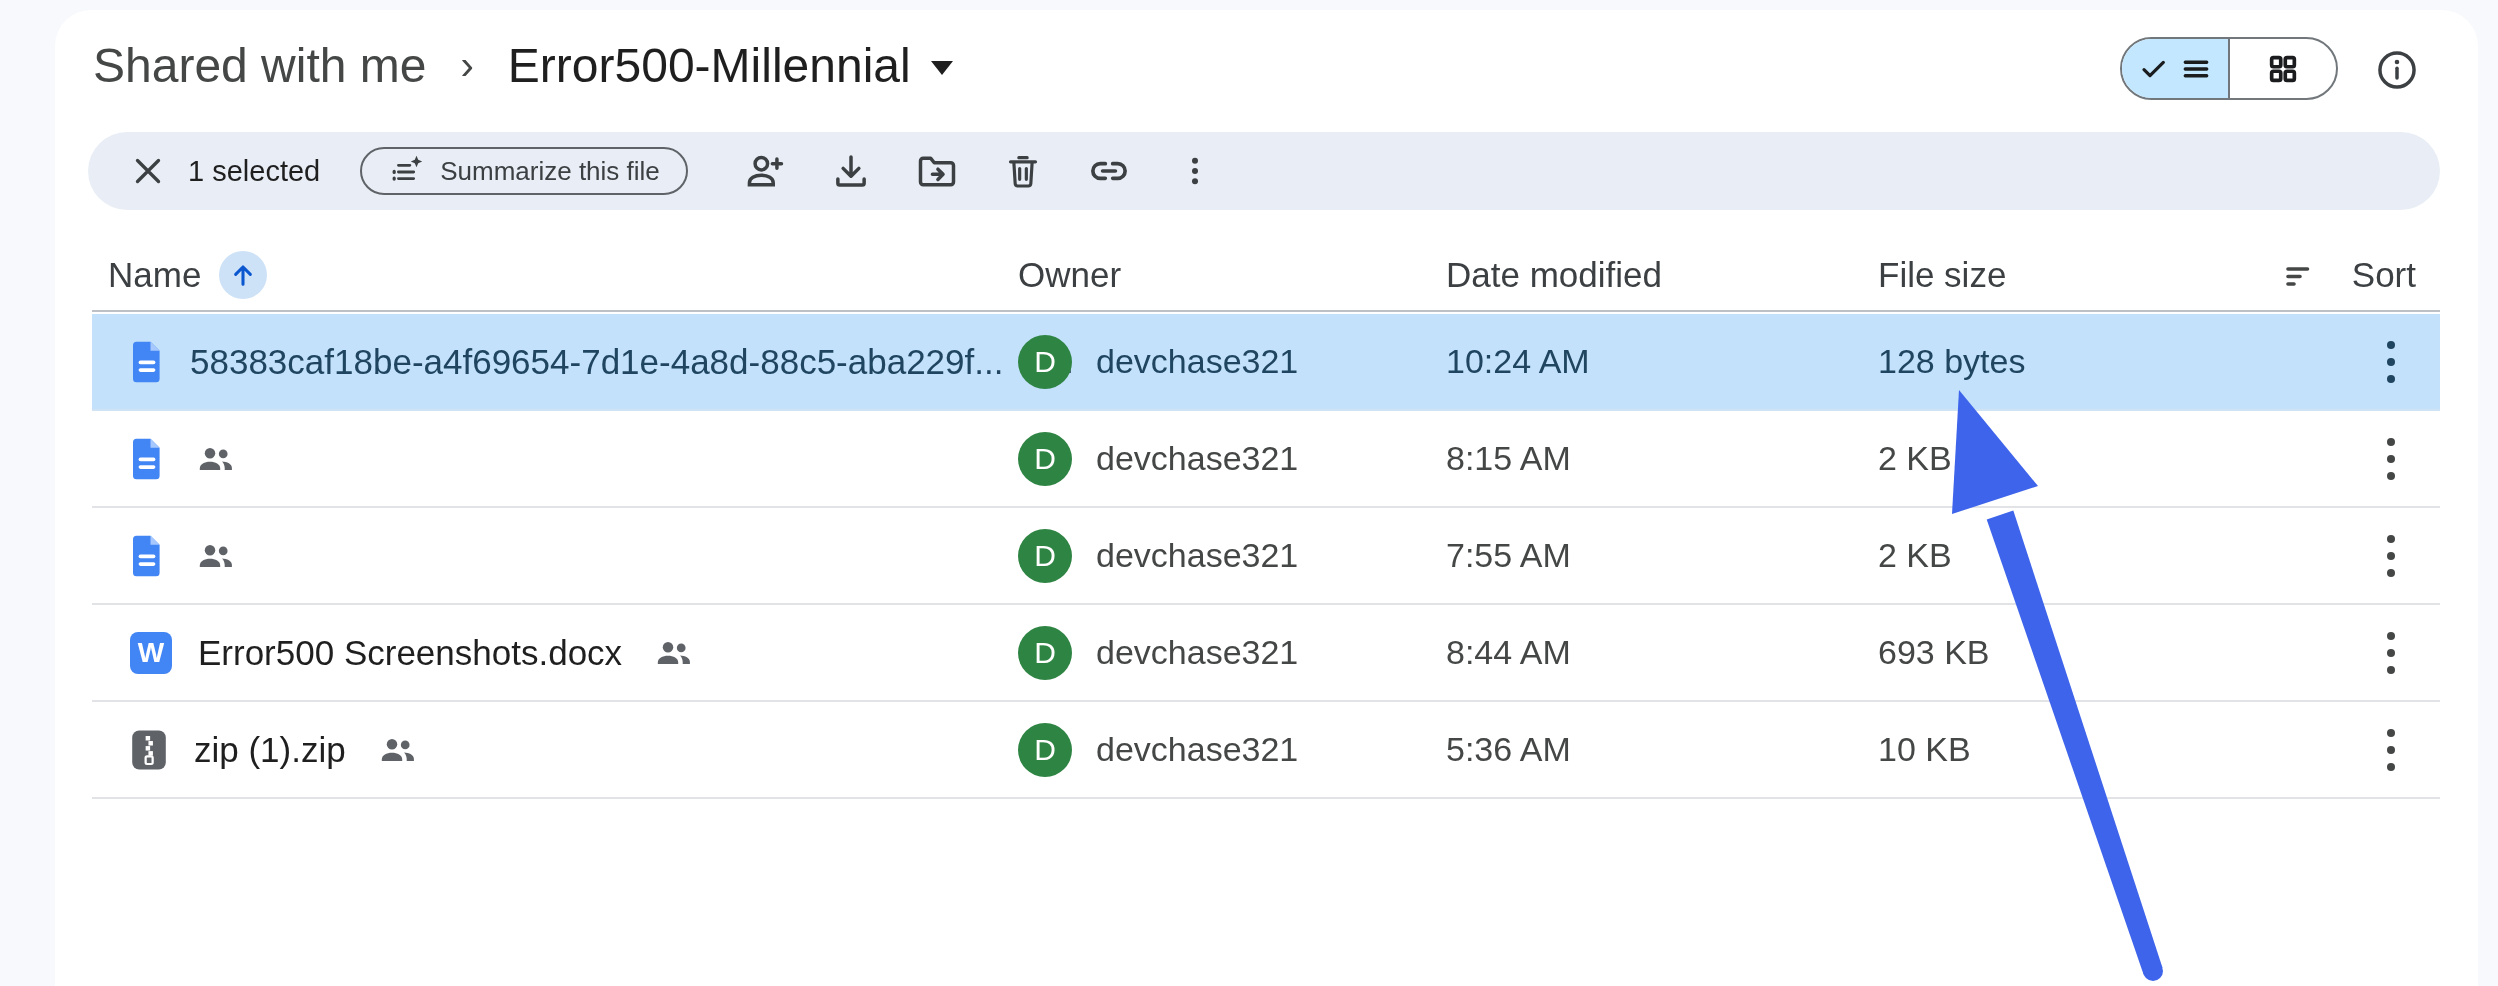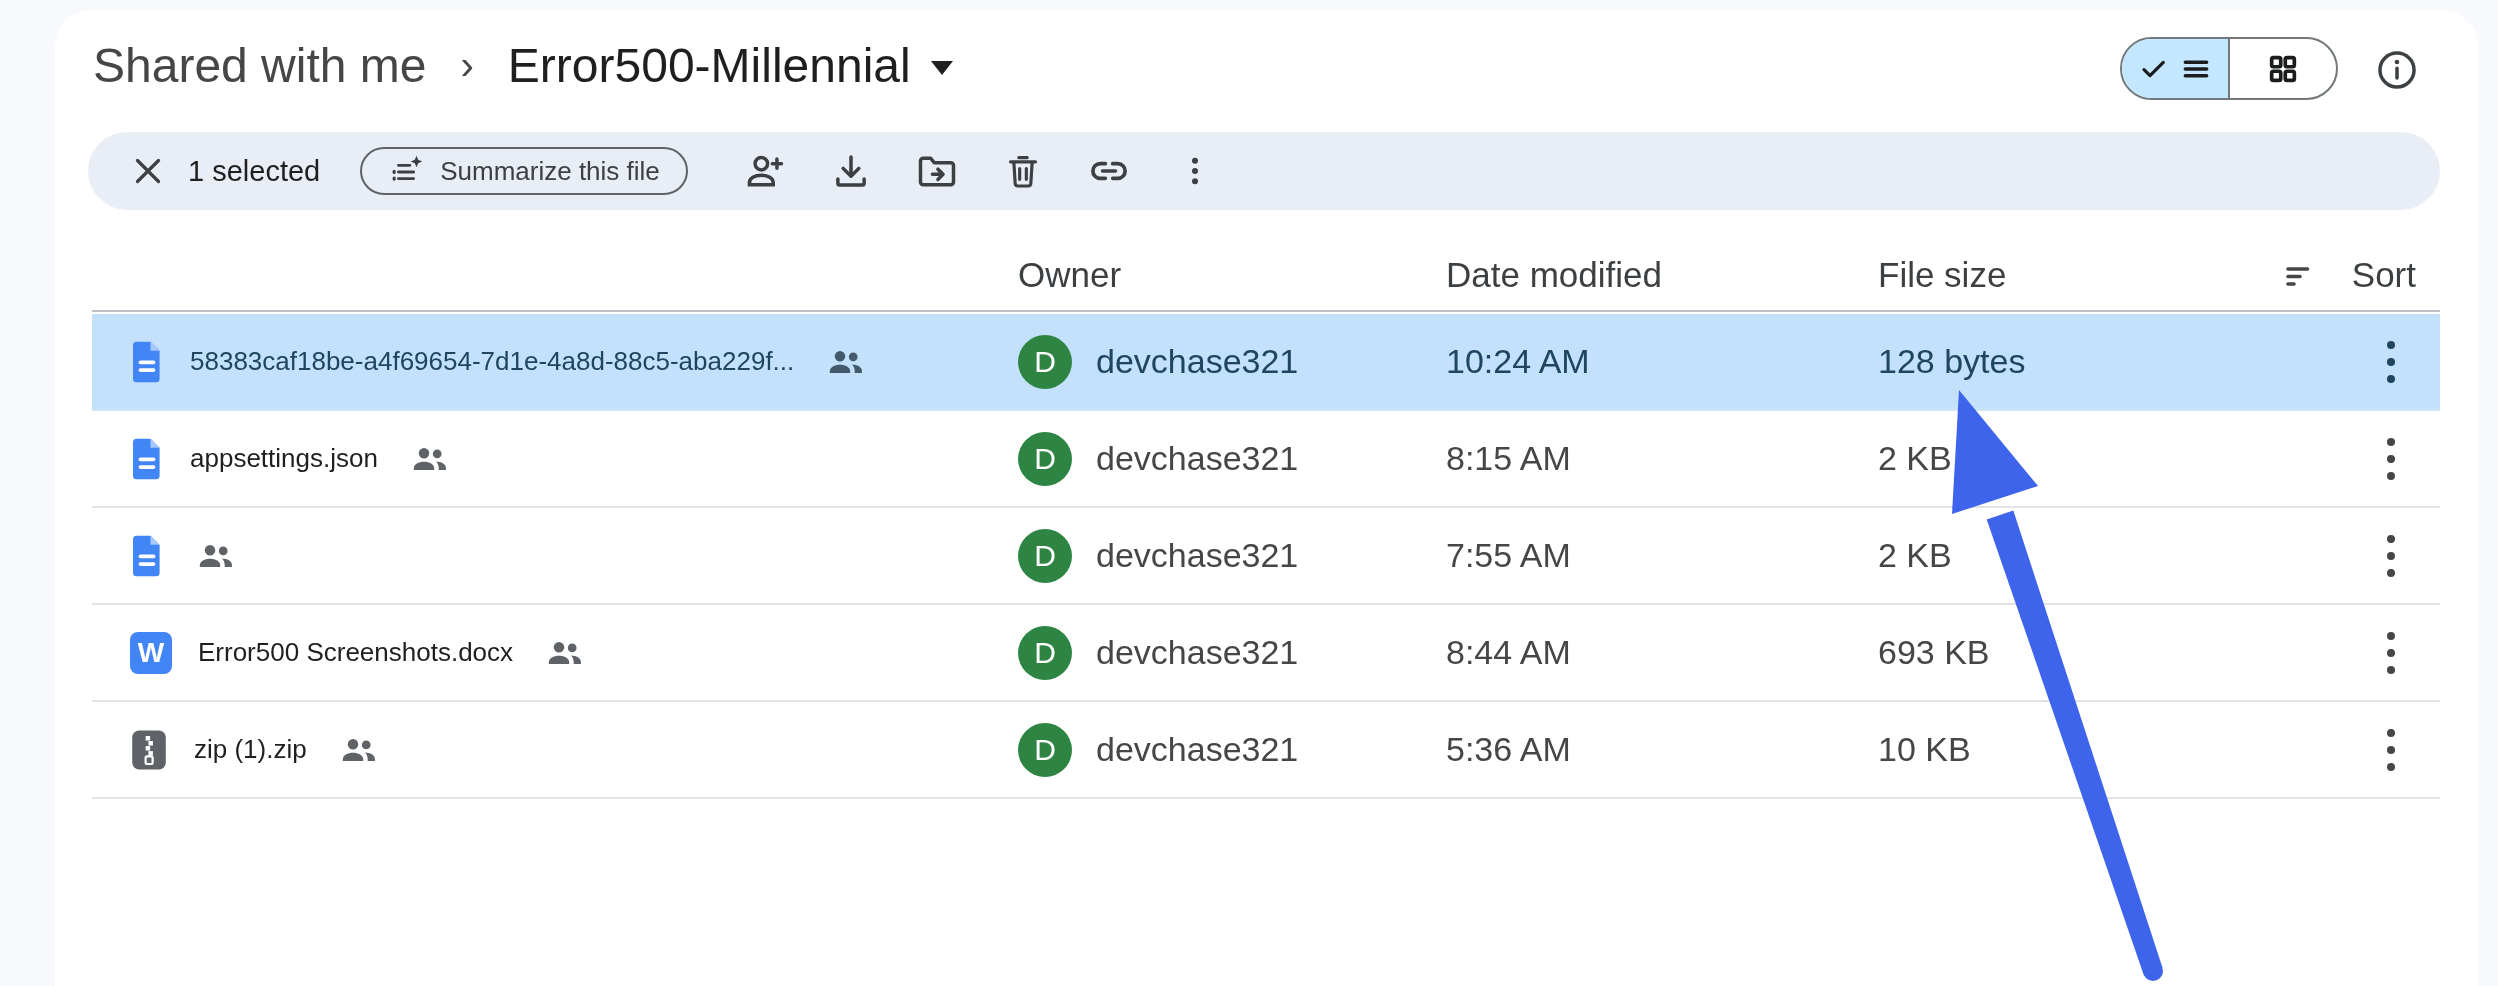--- a/index.html
+++ b/index.html
@@ -46,21 +46,21 @@
   .sort-arrow-chip { width:48px; height:48px; border-radius:50%; background:#cde2f7; display:flex; align-items:center; justify-content:center; cursor:pointer; }
   .tbody { position:absolute; left:37px; top:304px; width:2348px; }
   .row { position:relative; height:97px; border-bottom:2px solid #e1e3e6; background:#fff; cursor:pointer; }
   .row.selected { background:#c3e1fa; border-bottom-color:#cfe3f5; }
   .cell { position:absolute; top:0; height:100%; display:flex; align-items:center; }
   .c-name  { left:38px; gap:26px; }
   .c-owner { left:926px; gap:24px; }
   .c-date  { left:1354px; }
   .c-size  { left:1786px; }
   .c-menu  { left:2276px; width:46px; justify-content:center; cursor:pointer; }
-  .fname { font-size:26px; color:#1f1f1f; white-space:nowrap; }
+  .fname { font-size:35px; color:#1f1f1f; white-space:nowrap; }
   .fmeta { font-size:34px; color:#444746; white-space:nowrap; }
   .owner-name { font-size:34px; color:#444746; white-space:nowrap; }
   .row.selected .fname, .row.selected .fmeta, .row.selected .owner-name { color:#1f4560; }
   .shared-icon { margin-left:8px; display:flex; align-items:center; }
   .avatar { width:54px; height:54px; border-radius:50%; background:#2e8443; color:#fff; font-size:30px;
     display:flex; align-items:center; justify-content:center; }
   .file-tile { display:flex; align-items:center; justify-content:center; }
   .w-tile { width:42px; height:42px; border-radius:8px; background:#4285f4; color:#fff; font-size:28px; font-weight:bold;
     display:flex; align-items:center; justify-content:center; }
   .dots { display:flex; flex-direction:column; gap:9px; }
@@ -159,20 +159,28 @@
         <svg width="38" height="38" viewBox="0 0 24 24" fill="#3c4043">
             <circle cx="12" cy="5.5" r="1.9"></circle>
             <circle cx="12" cy="12" r="1.9"></circle>
             <circle cx="12" cy="18.5" r="1.9"></circle>
           </svg>
       </div>
     </div>
   </div>
 
   <div class="thead">
+    <div class="hcell h-name">
+      <span>Name</span>
+      <span class="sort-arrow-chip">
+        <svg width="32" height="32" viewBox="0 0 24 24" fill="none" stroke="#0b57d0" stroke-width="2.3" stroke-linecap="round" stroke-linejoin="round">
+            <path d="M12 19V6M6.5 11.5L12 6l5.5 5.5"></path>
+          </svg>
+      </span>
+    </div>
     <div class="hcell h-owner">Owner</div>
     <div class="hcell h-date">Date modified</div>
     <div class="hcell h-size">File size</div>
     <div class="hcell h-sort">
       <svg width="36" height="36" viewBox="0 0 24 24" fill="none" stroke="#444746" stroke-width="2.4" stroke-linecap="round">
           <path d="M4 8h13M4 13h8M4 18h4"></path>
         </svg>
       <span>Sort</span>
     </div>
   </div>
@@ -220,21 +228,20 @@
   <div class="row">
     <div class="cell c-name">
       <span class="file-tile">
             <svg width="34" height="42" viewBox="0 0 24 30">
               <path d="M4.5 0.5h10L21 7v20a2.5 2.5 0 0 1-2.5 2.5h-14A2.5 2.5 0 0 1 2 27V3A2.5 2.5 0 0 1 4.5 0.5z" fill="#4285f4"></path>
               <path d="M14.5 0.5L21 7h-6.5z" fill="#a6c8ff"></path>
               <rect x="6" y="14" width="12" height="2.6" rx="1.3" fill="#fff"></rect>
               <rect x="6" y="19.5" width="12" height="2.6" rx="1.3" fill="#fff"></rect>
             </svg>
           </span>
-      <span class="fname">appsettings.json</span>
       <span class="shared-icon">
             <svg width="36" height="26" viewBox="0 0 24 16" fill="#5f6368">
               <circle cx="8" cy="4.2" r="3.5"></circle>
               <path d="M1.2 15.4v-1c0-2.9 3.2-4.5 6.8-4.5s6.8 1.6 6.8 4.5v1z"></path>
               <circle cx="16.8" cy="4.6" r="2.9"></circle>
               <path d="M16 9.6c3.5.1 6.6 1.6 6.6 4.3v1.5h-4.8v-1.4c0-1.8-.7-3.3-1.8-4.4z"></path>
             </svg>
           </span>
     </div>
     <div class="cell c-owner">

